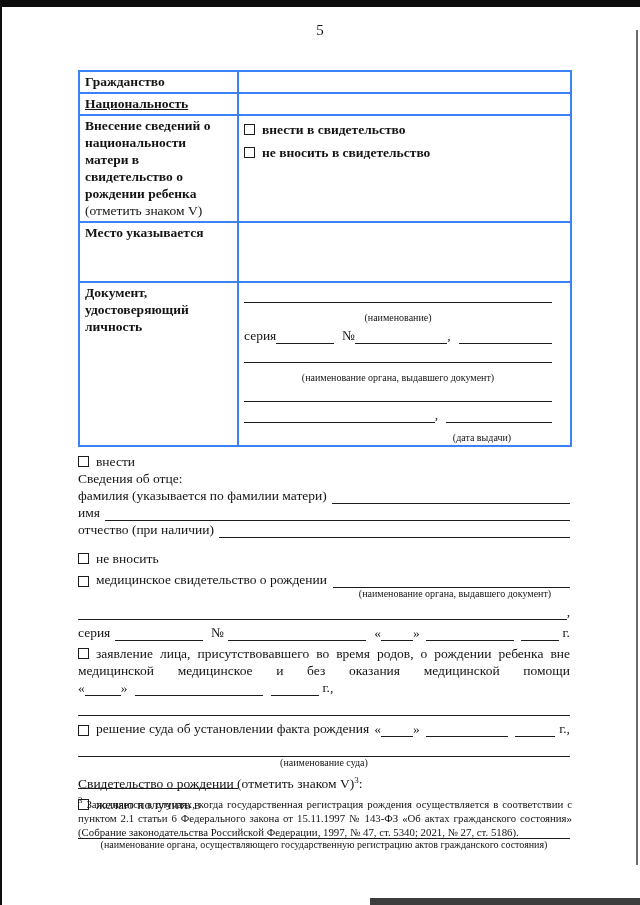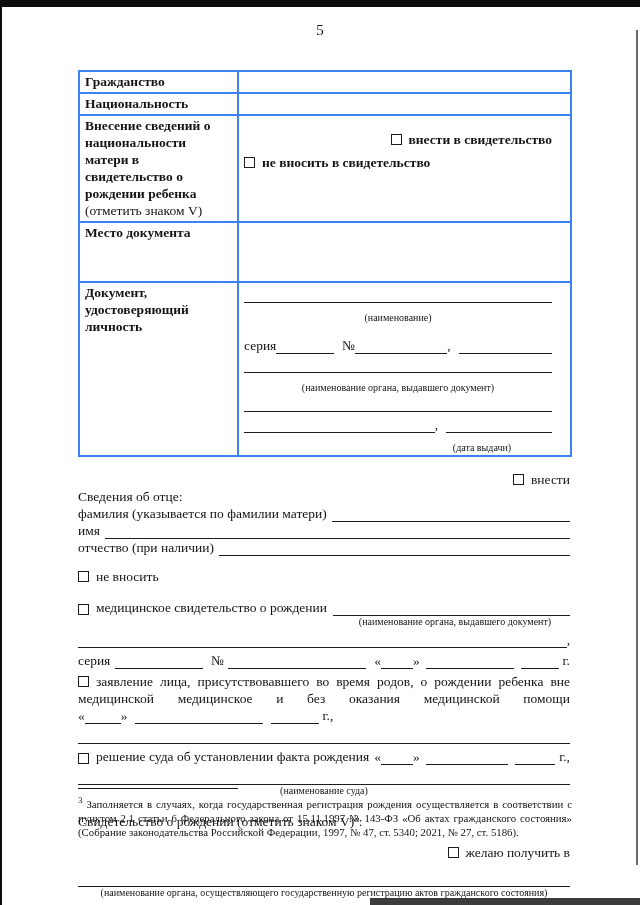--- a/index.html
+++ b/index.html
@@ -39,21 +39,21 @@
   .justall { text-align:justify; text-align-last:justify; }
   sup { font-size:9px; vertical-align:5px; }
 
   
   .doccell .bl { height:11px; }
   .doccell .cap { margin-top:9px; }
 
   .footnote { position:absolute; top:788px; left:78px; width:494px; font-size:10.8px; line-height:14px; }
   .fnsep { width:160px; border-top:1px solid #1c1c1c; margin-bottom:4px; }
 
-  .mt2{margin-top:14px;justify-content:flex-end;} .mt4{margin-top:4px;} .mt6{margin-top:6px;} .mt8{margin-top:8px;} .mt12{margin-top:12px;} .mt14{margin-top:14px;}
+  .mt2{margin-top:4px;} .mt4{margin-top:4px;} .mt6{margin-top:6px;} .mt8{margin-top:8px;} .mt12{margin-top:12px;} .mt14{margin-top:14px;}
 </style>
 </head>
 <body>
 
 <div class="page">
   <div class="art-top"></div>
   <div class="art-left"></div>
   <div class="art-right"></div>
   <div class="art-bottom"></div>
 
@@ -65,41 +65,41 @@
       <colgroup>
           <col class="c1">
           <col class="c2">
         </colgroup>
       <tbody>
           <tr>
         <td class="lbl" style="height:21px;">Гражданство</td>
         <td></td>
       </tr>
       <tr>
-        <td class="lbl" style="height:19px;">Национальность</td>
+        <td class="lbl" style="height:19px;text-decoration:underline;">Национальность</td>
         <td></td>
       </tr>
       <tr>
         <td style="height:74px;font-family:Liberation Serif, serif;">
           <span class="b">Внесение сведений о национальности матери в свидетельство о рождении ребенка</span><br>
           <span class="note">(отметить знаком V)</span>
         </td>
         <td>
           <div class="cbrow bold mt2">
             <span class="cb"></span>
             <span>внести в свидетельство</span>
           </div>
           <div class="cbrow bold mt6">
             <span class="cb"></span>
             <span>не вносить в свидетельство</span>
           </div>
         </td>
       </tr>
       <tr>
-        <td class="lbl" style="height:60px;">Место документа</td>
+        <td class="lbl" style="height:60px;">Место указывается</td>
         <td></td>
       </tr>
       <tr>
         <td class="lbl" style="height:114px;">Документ, удостоверяющий личность</td>
         <td class="doccell">
           <div class="frow mt8">
                 <span class="bl grow"></span>
               </div>
           <div class="cap">(наименование)</div>
           <div class="frow mt2">

